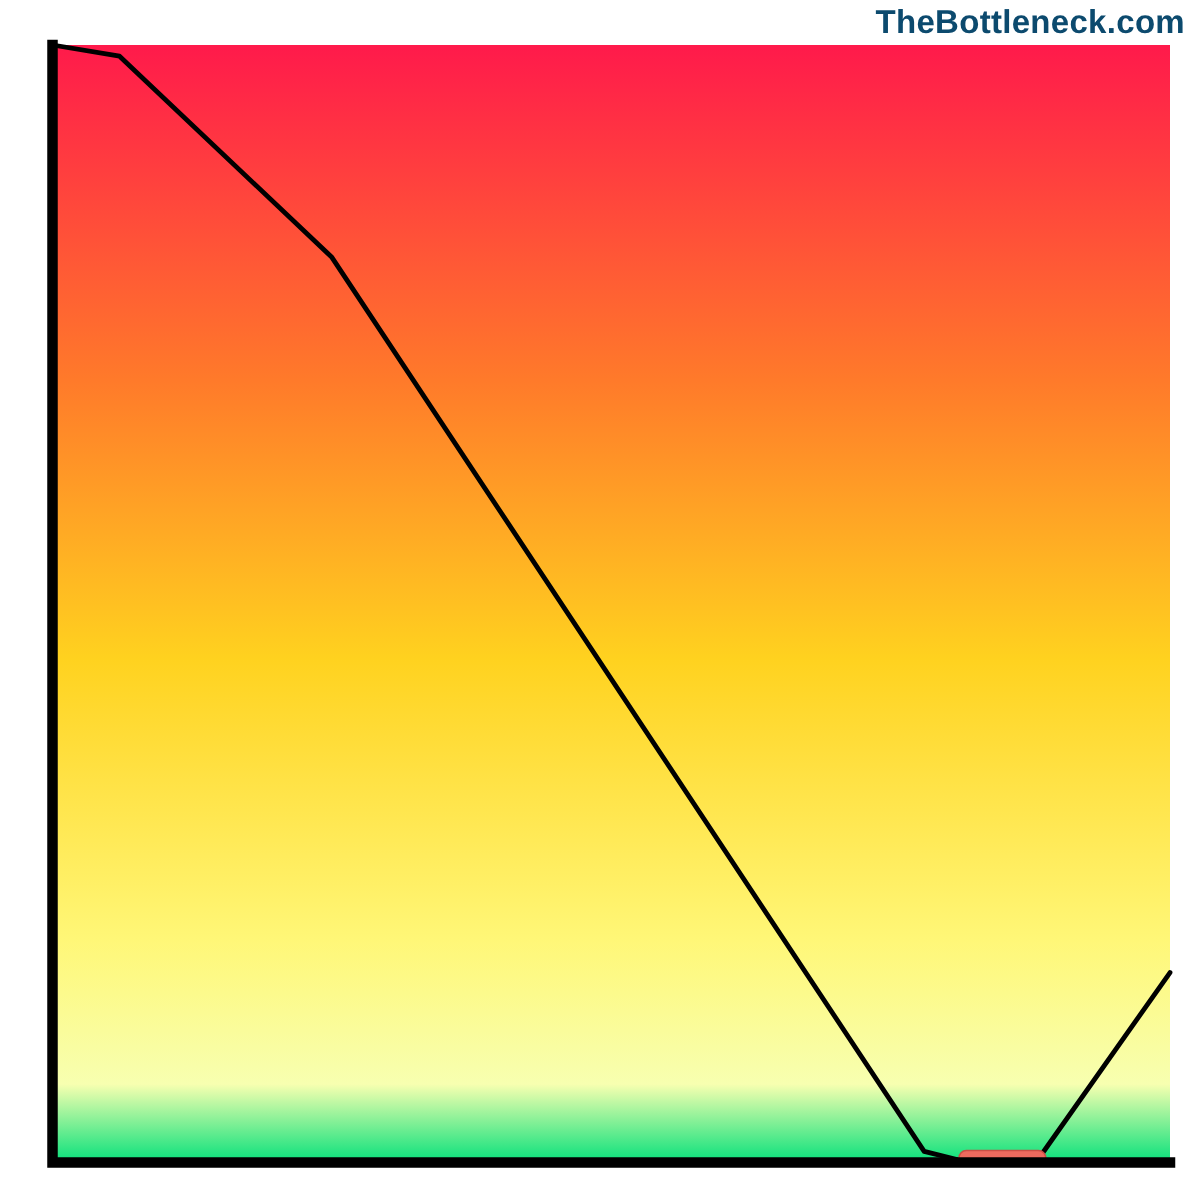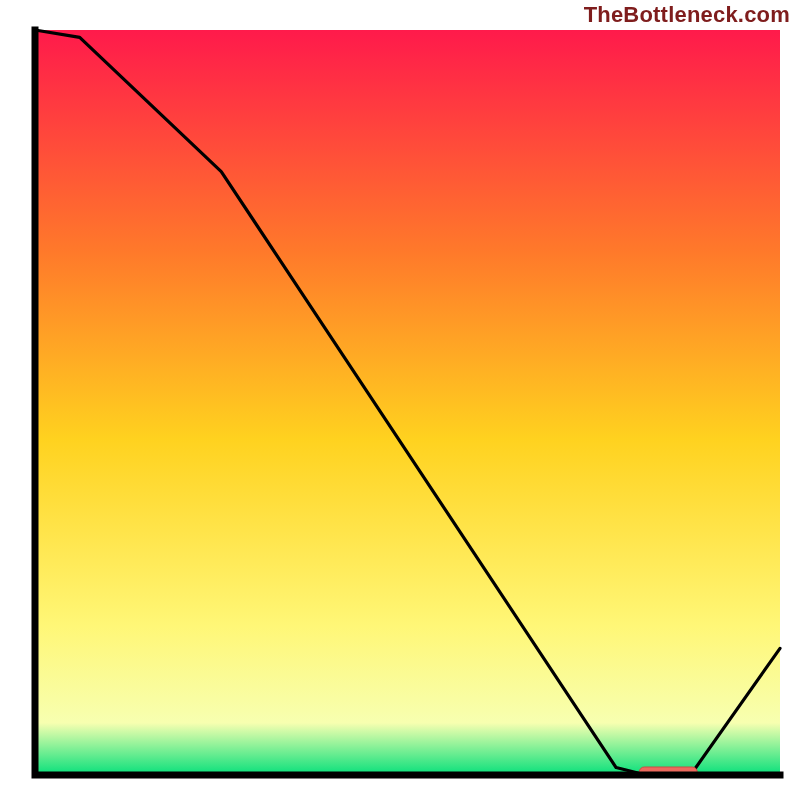--- a/index.html
+++ b/index.html
@@ -14,21 +14,21 @@
     position: relative;
     width: 800px;
     height: 800px;
   }
   .watermark {
     position: absolute;
     top: 2px;
     right: 10px;
     font-size: 22px;
     font-weight: bold;
-    color: #7f1d1d;
+    color: #0c4a6e;
     letter-spacing: 0.2px;
   }
   svg.chart {
     position: absolute;
     top: 0;
     left: 0;
   }
 </style>
 </head>
 <body>

